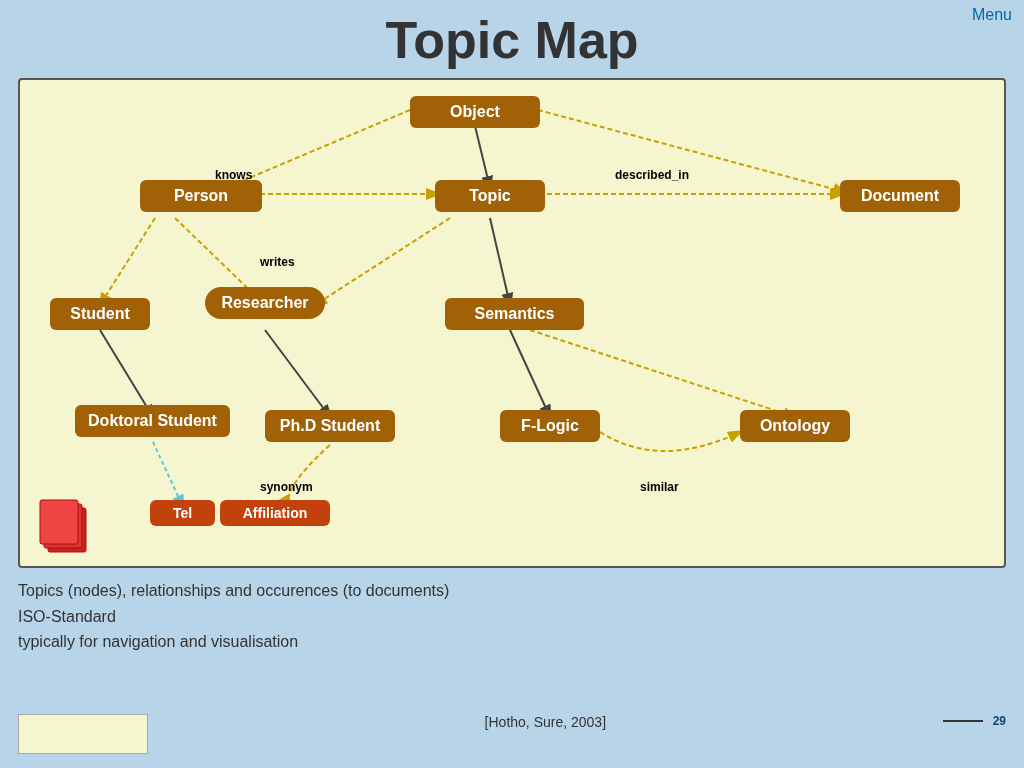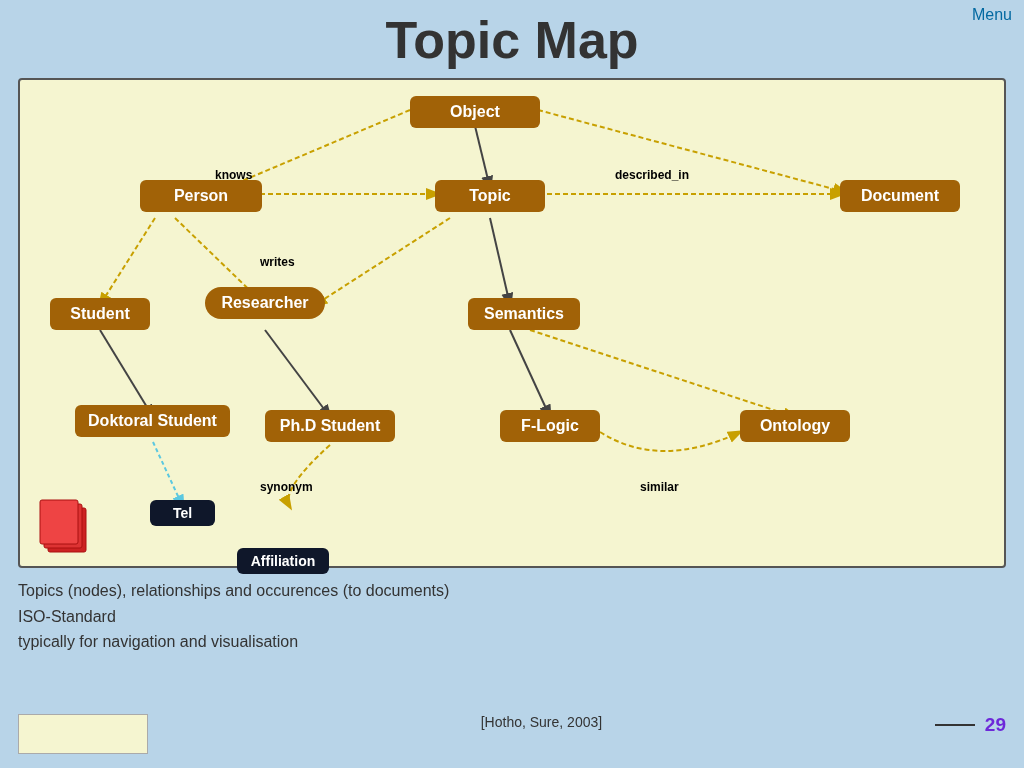--- a/index.html
+++ b/index.html
@@ -50,21 +50,21 @@
       background: #a16207;
       color: white;
       font-size: 16px;
       font-weight: bold;
       padding: 7px 5px;
       border-radius: 6px;
       text-align: center;
       white-space: nowrap;
     }
     .node.orange {
-      background: #0f172a;
+      background: #c2410c;
     }
 
     
     .node-object {
       top: 16px;
       left: 390px;
       width: 130px;
     }
 
     
@@ -100,22 +100,22 @@
     .node-researcher {
       top: 207px;
       left: 185px;
       width: 120px;
       border-radius: 16px;
     }
 
     
     .node-semantics {
       top: 218px;
-      left: 448px;
-      width: 112px;
+      left: 425px;
+      width: 139px;
     }
 
     
     .node-doktoral {
       top: 325px;
       left: 55px;
       width: 155px;
     }
 
     
@@ -144,25 +144,24 @@
       top: 420px;
       left: 130px;
       width: 65px;
       font-size: 14px;
       padding: 5px 10px;
     }
 
     
     .node-affiliation {
       top: 420px;
-      left: 217px;
-      width: 92px;
+      left: 200px;
+      width: 110px;
       font-size: 14px;
       padding: 5px 10px;
-      margin-top: 48px;
     }
 
     
     .papers-icon {
       position: absolute;
       top: 410px;
       left: 18px;
       width: 55px;
       height: 65px;
     }
@@ -228,22 +227,22 @@
       align-items: center;
       gap: 10px;
     }
     .footer-line {
       width: 40px;
       height: 2px;
       background: #333;
       display: inline-block;
     }
     .footer-page {
-      font-size: 19px;
-      color: #6d28d9;
+      font-size: 12px;
+      color: #0c4a6e;
       font-weight: bold;
     }
   </style>
 </head>
 <body>
 
 <div class="menu-btn">Menu</div>
 
 <div class="page-title">Topic Map</div>
 

